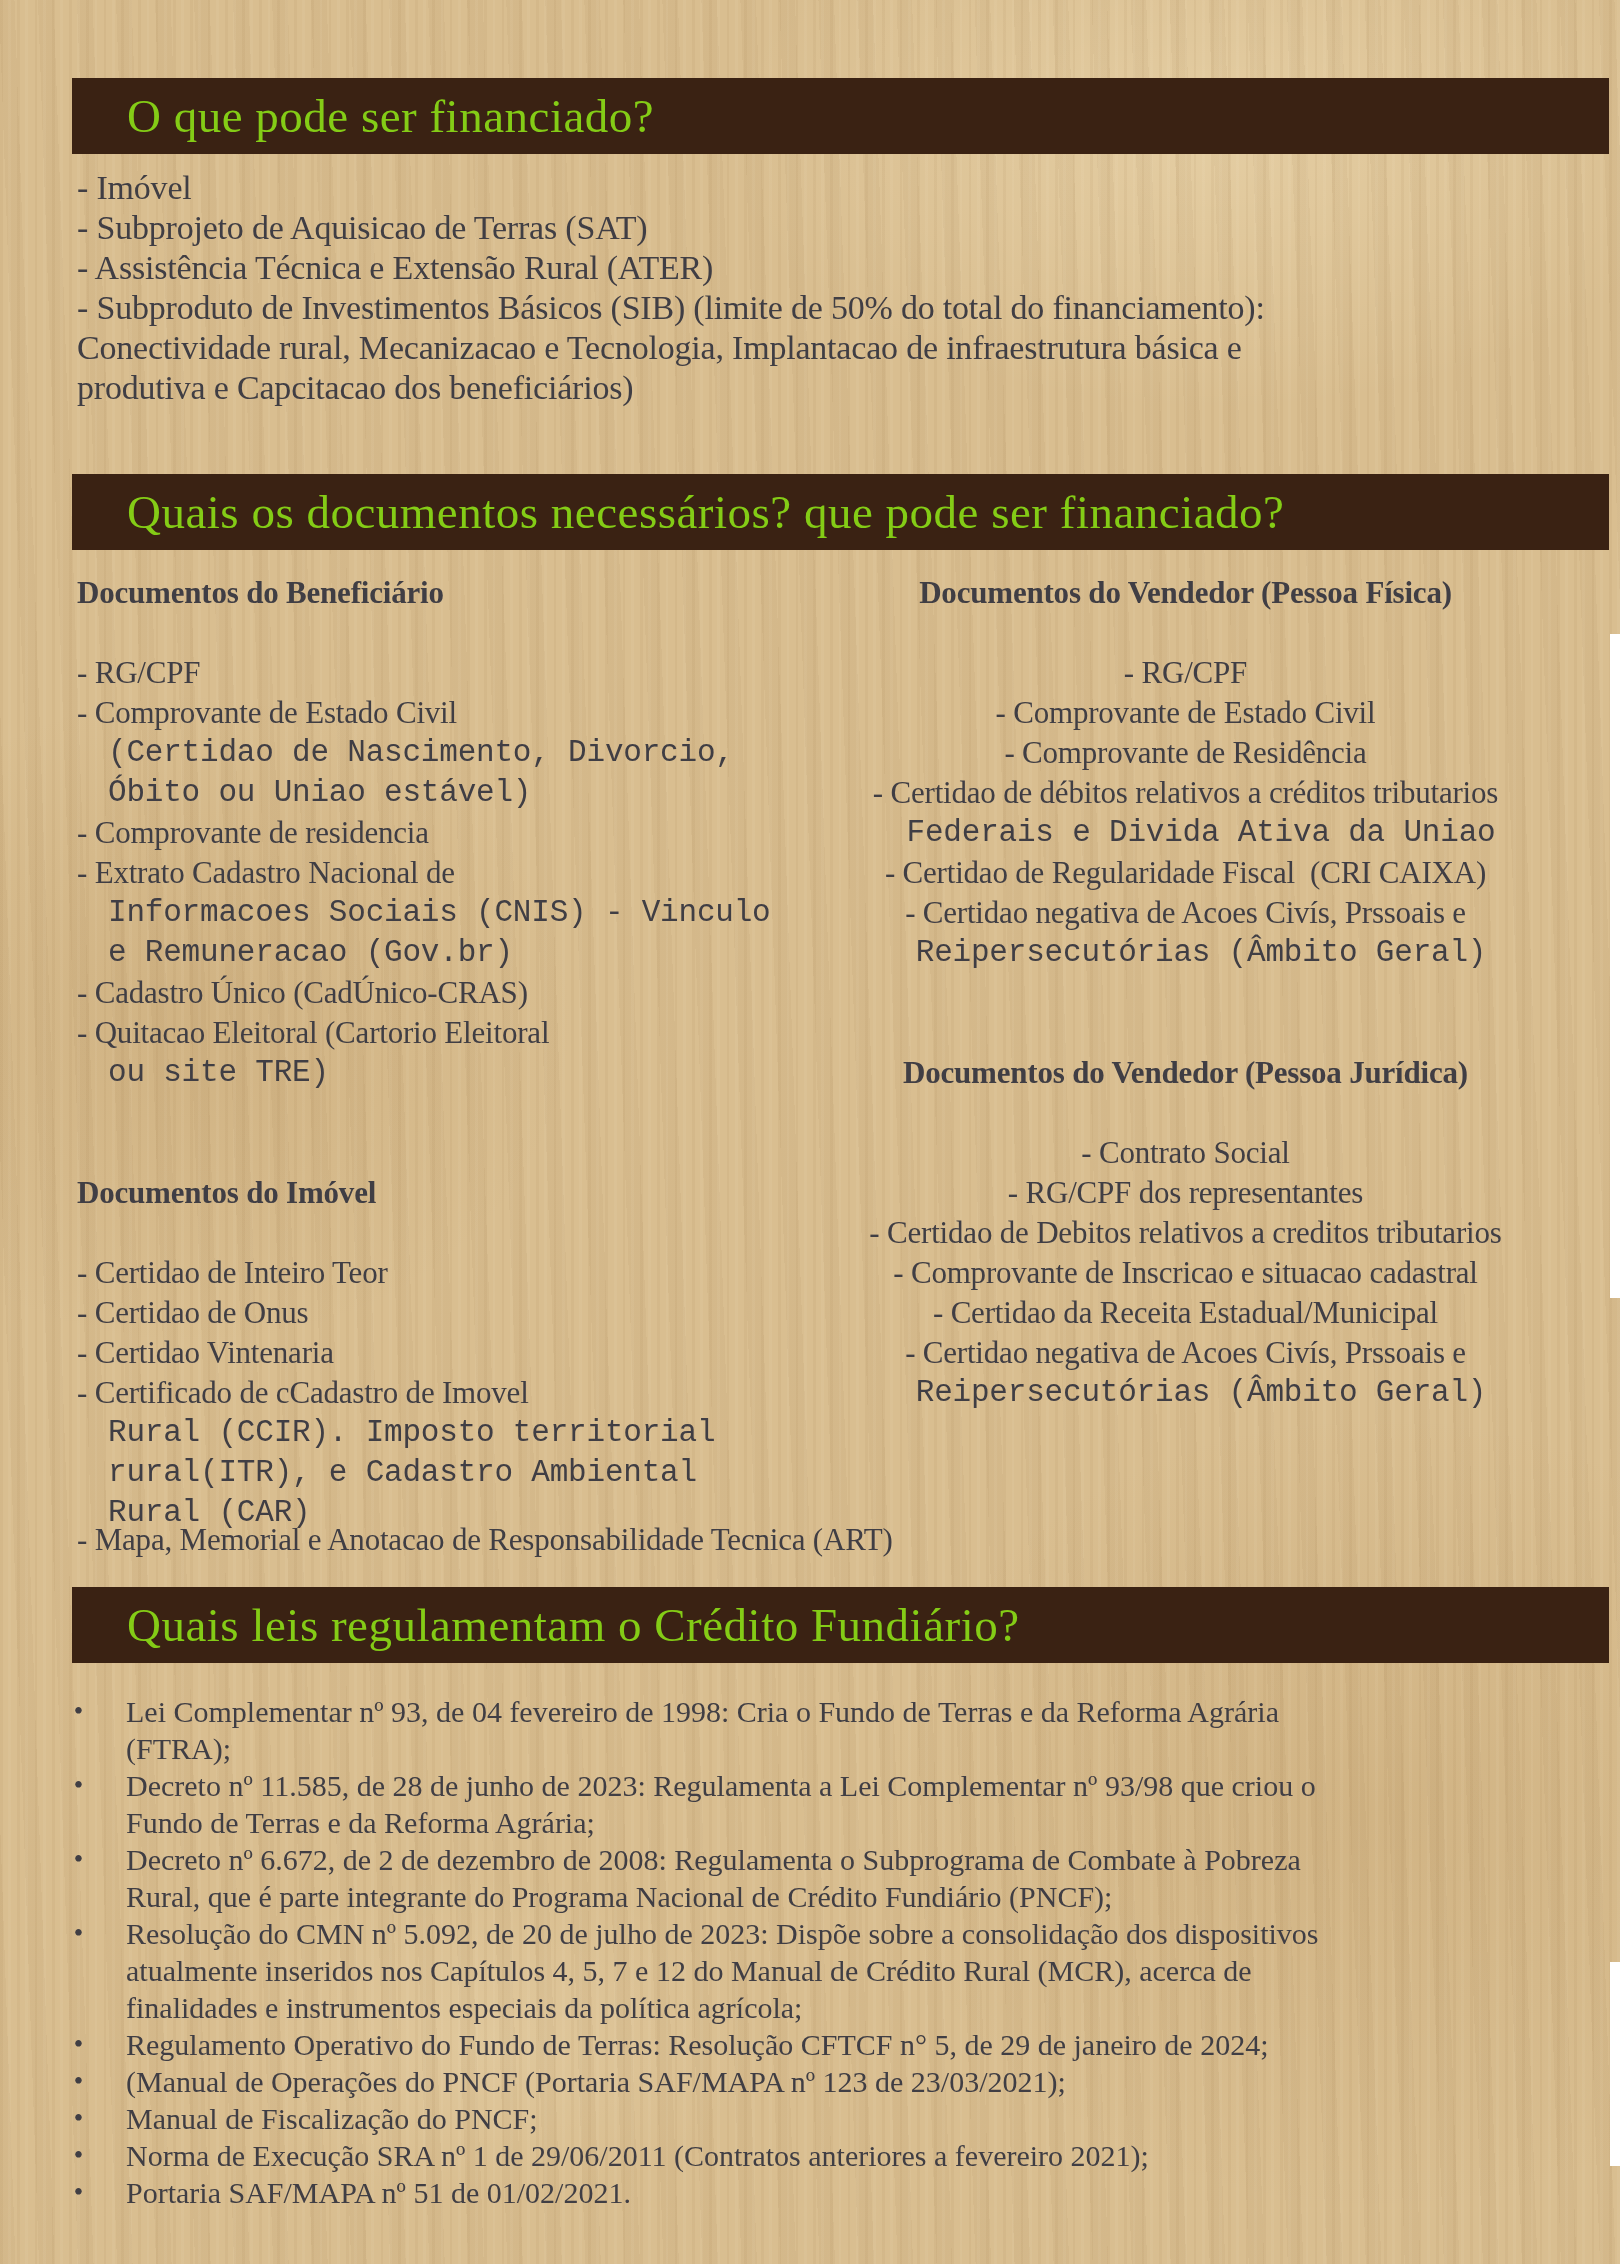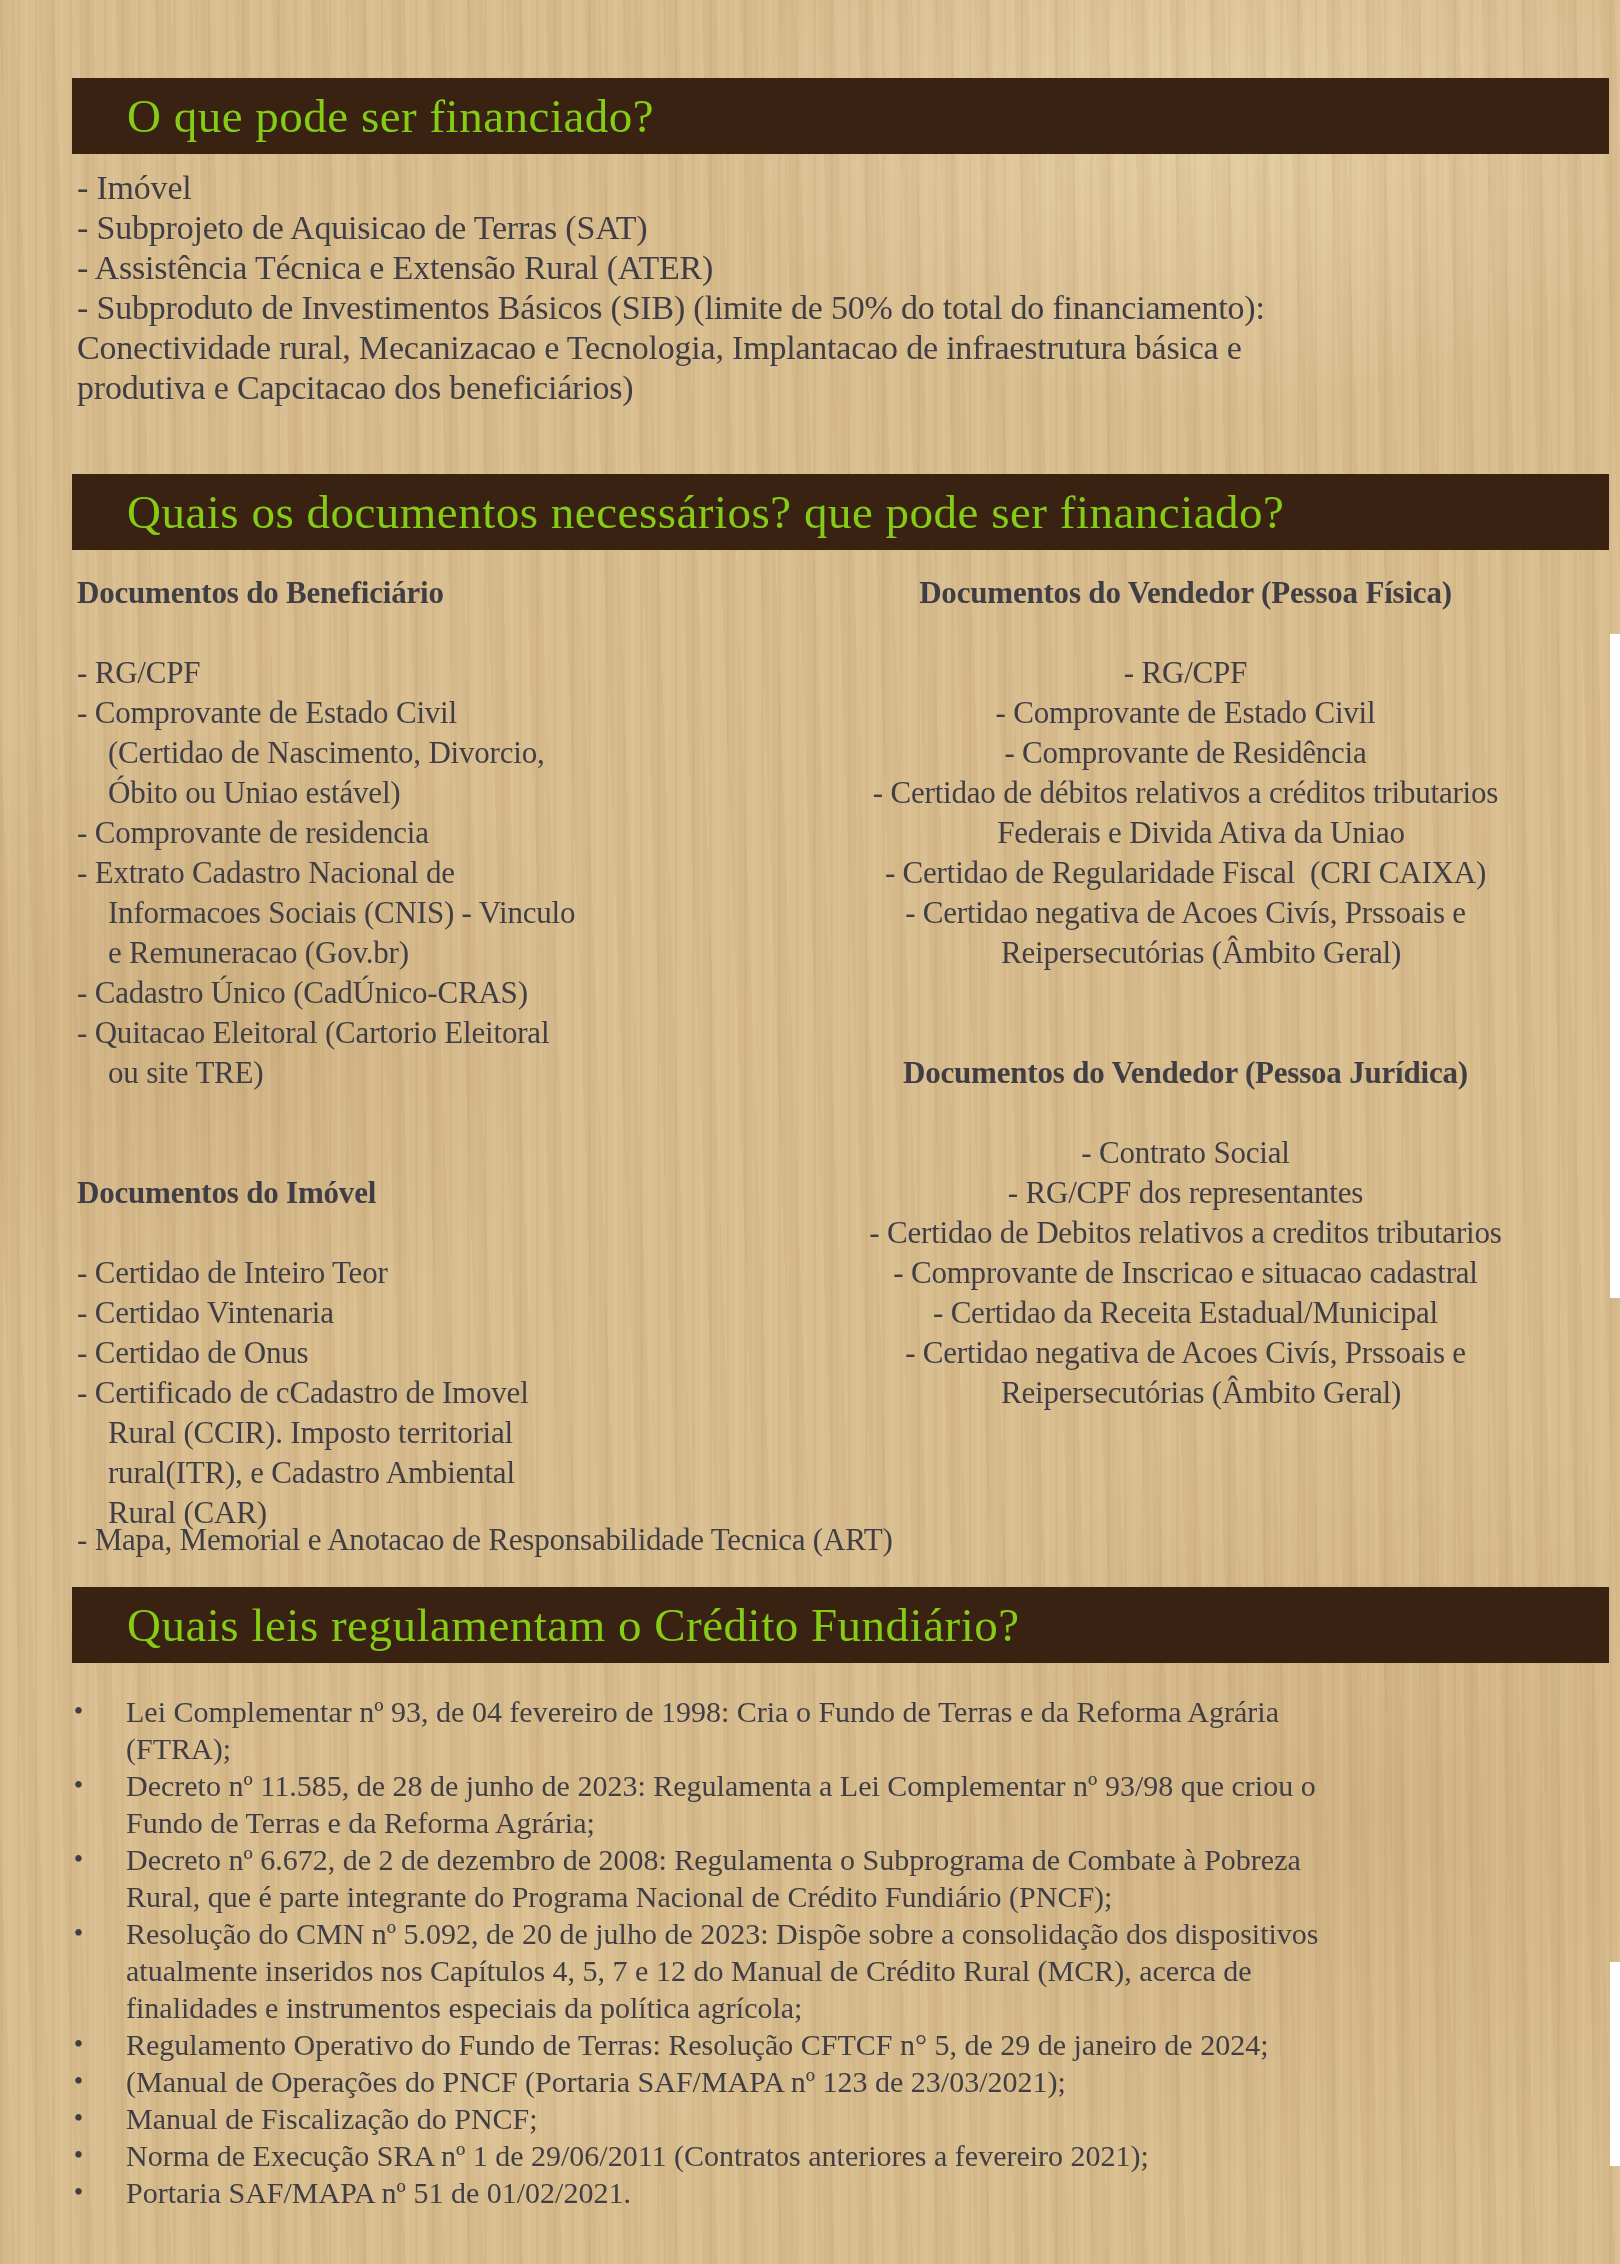--- a/index.html
+++ b/index.html
@@ -55,21 +55,21 @@
     letter-spacing: -0.2px;
   }
   .col {
     position: absolute; top: 573px;
     font-size: 31px; line-height: 40px;
     letter-spacing: -0.2px;
   }
   #col-left  { left: 77px;  width: 677px; }
   #col-right { left: 756px; width: 859px; text-align: center; }
   .col-heading { font-weight: bold; }
-  .cont { padding-left: 31px; }
+  .cont { padding-left: 31px; font-family: Liberation Mono, monospace; }
 
   #mapa-line {
     position: absolute; left: 77px; top: 1520px;
     font-size: 31px; line-height: 40px;
     letter-spacing: -0.2px;
   }
 
   #bullets {
     position: absolute; left: 72px; top: 1693px; width: 1532px;
     font-size: 30px; line-height: 37px;
@@ -120,22 +120,22 @@
     <div class="line cont">Informacoes Sociais (CNIS) - Vinculo</div>
     <div class="line cont">e Remuneracao (Gov.br)</div>
     <div class="line">- Cadastro Único (CadÚnico-CRAS)</div>
     <div class="line">- Quitacao Eleitoral (Cartorio Eleitoral</div>
     <div class="line cont">ou site TRE)</div>
     <div class="sp"></div>
     <div class="sp"></div>
     <div class="line col-heading">Documentos do Imóvel</div>
     <div class="sp"></div>
     <div class="line">- Certidao de Inteiro Teor</div>
+    <div class="line">- Certidao de Onus</div>
     <div class="line">- Certidao Vintenaria</div>
-    <div class="line">- Certidao de Onus</div>
     <div class="line">- Certificado de cCadastro de Imovel</div>
     <div class="line cont">Rural (CCIR). Imposto territorial</div>
     <div class="line cont">rural(ITR), e Cadastro Ambiental</div>
     <div class="line cont">Rural (CAR)</div>
   </div>
 
   <div id="col-right" class="col body-text">
     <div class="line col-heading">Documentos do Vendedor (Pessoa Física)</div>
     <div class="sp"></div>
     <div class="line">- RG/CPF</div>

